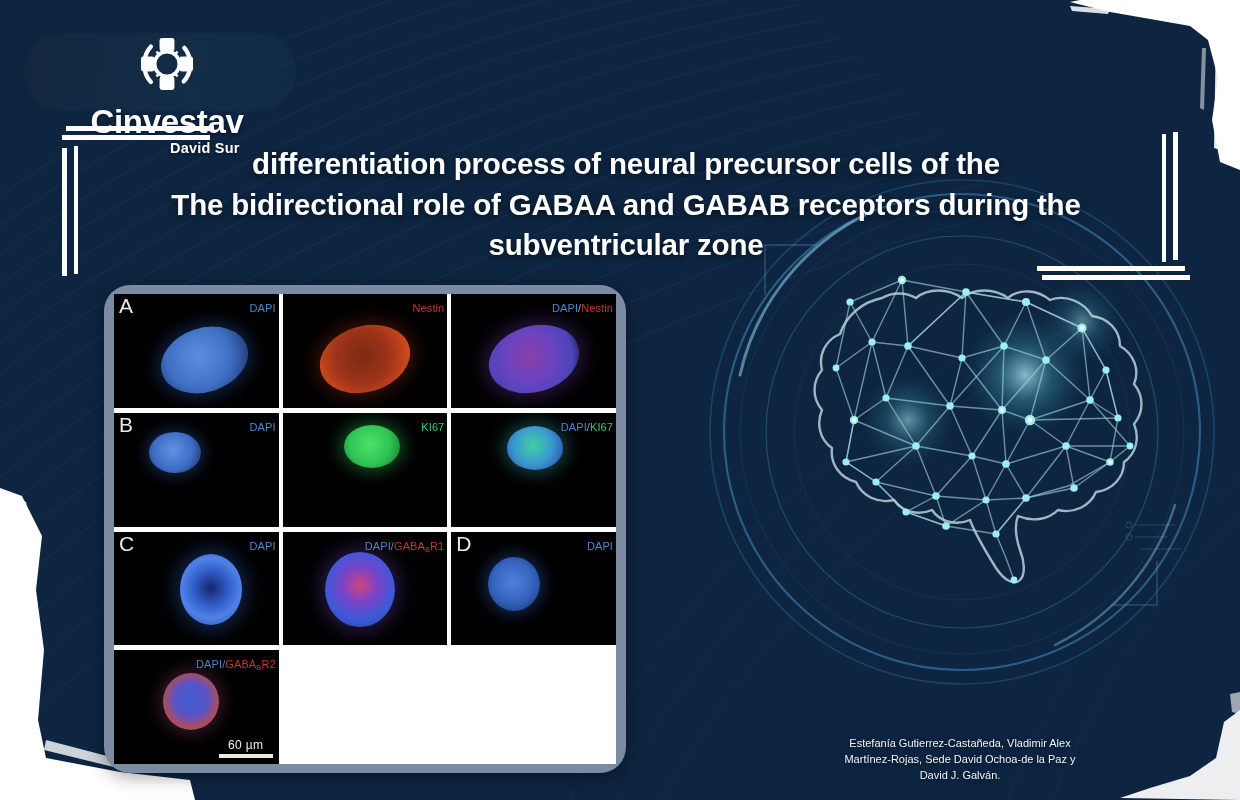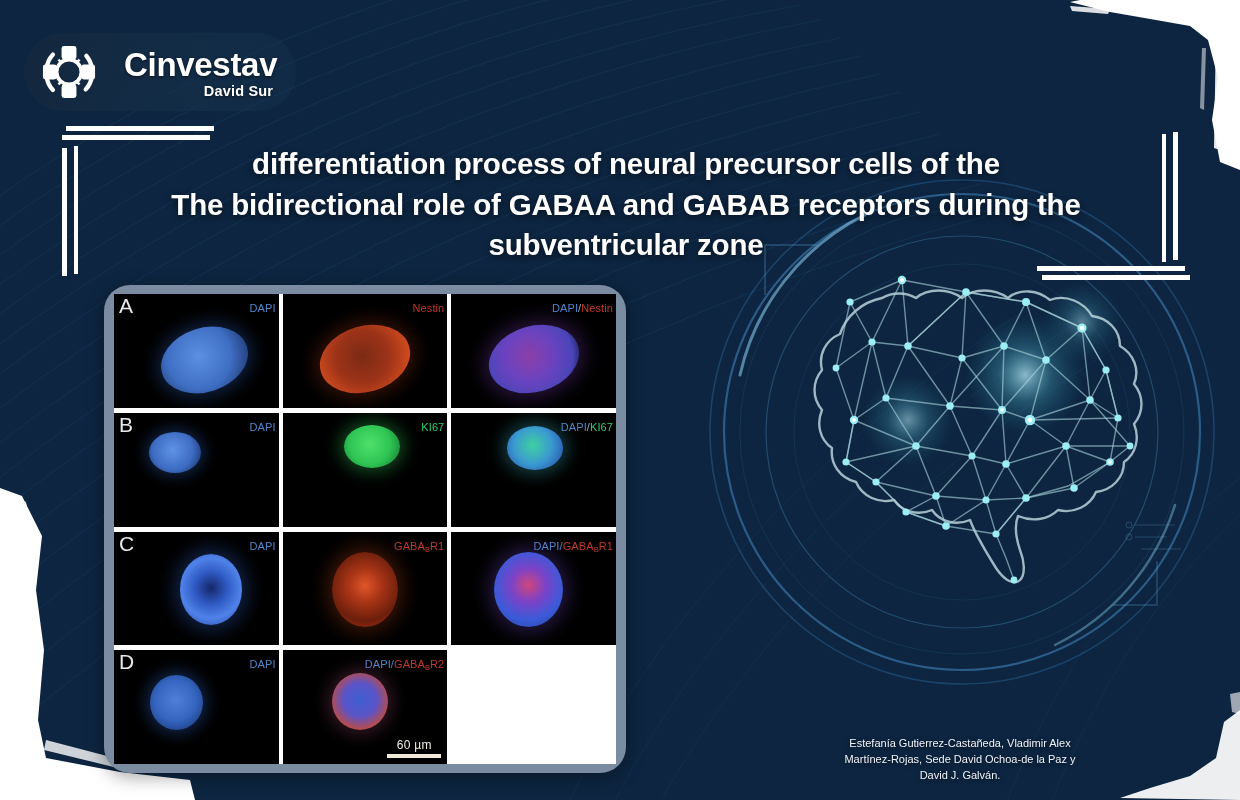--- a/index.html
+++ b/index.html
@@ -28,21 +28,21 @@
   #brush-tr { right:0; top:0; width:170px; height:170px; }
   #brush-bl { left:0; bottom:0; width:195px; height:360px; }
   #brush-br { right:0; bottom:0; width:120px; height:130px; }
 
   
   #logo-badge {
     position:absolute; left:24px; top:33px;
     width:272px; height:78px;
     border-radius:39px;
     background:linear-gradient(100deg, rgba(20,40,62,0.88) 0%, rgba(22,48,74,0.62) 60%, rgba(24,54,84,0.30) 100%);
-    display:flex; align-items:center; gap:24px; padding-left:14px;
+    display:flex; align-items:center; gap:8px; padding-left:14px;flex-direction:column;
   }
   #logo-mark { width:62px; height:62px; flex:none; }
   #logo-text { display:flex; flex-direction:column; line-height:1; padding-top:2px; }
   #logo-title { font-size:33px; font-weight:bold; color:#fff; letter-spacing:-.3px;
                 text-shadow:0 1px 3px rgba(0,0,0,.6); }
   #logo-sub { font-size:14.5px; font-weight:bold; color:#fff; align-self:flex-end;
               margin-top:3px; margin-right:4px; letter-spacing:.2px;
               text-shadow:0 1px 3px rgba(0,0,0,.6); }
 
   
@@ -306,26 +306,20 @@
     </div>
 
     <div class="mpanel">
       <span class="mpanel-letter">C</span>
       <span class="mpanel-label lbl-dapi">DAPI</span>
       <div class="blob" style="left:40%;top:20%;width:38%;height:62%;
                   background:radial-gradient(circle at 50% 48%, #16266a 0%, #2f5ac4 34%, #4f82e8 62%, #3a63c4 82%, rgba(12,22,54,0) 100%);
                   box-shadow:0 0 18px 6px rgba(50,96,200,.35);"></div>
     </div>
     <div class="mpanel">
-      <span class="mpanel-label lbl-red">GABA<sub>B</sub>R1</span>
-      <div class="blob" style="left:30%;top:18%;width:40%;height:66%;
-                  background:radial-gradient(circle at 50% 45%, #e0562a 0%, #a83416 32%, #6d1f0c 66%, #8e2c12 86%, rgba(40,10,4,0) 100%);
-                  box-shadow:0 0 18px 6px rgba(190,70,26,.30);"></div>
-    </div>
-    <div class="mpanel">
       <span class="mpanel-label lbl-merge-red"><span class="d">DAPI/</span><span class="r">GABA<sub>B</sub>R1</span></span>
       <div class="blob" style="left:26%;top:18%;width:42%;height:66%;
                   background:radial-gradient(circle at 50% 44%, #d0457c 0%, #7a43c8 32%, #3b5ad8 64%, #2f4bb0 86%, rgba(14,22,60,0) 100%);
                   box-shadow:0 0 18px 6px rgba(110,70,190,.33);"></div>
     </div>
 
     <div class="mpanel">
       <span class="mpanel-letter">D</span>
       <span class="mpanel-label lbl-dapi">DAPI</span>
       <div class="blob" style="left:22%;top:22%;width:32%;height:48%;

